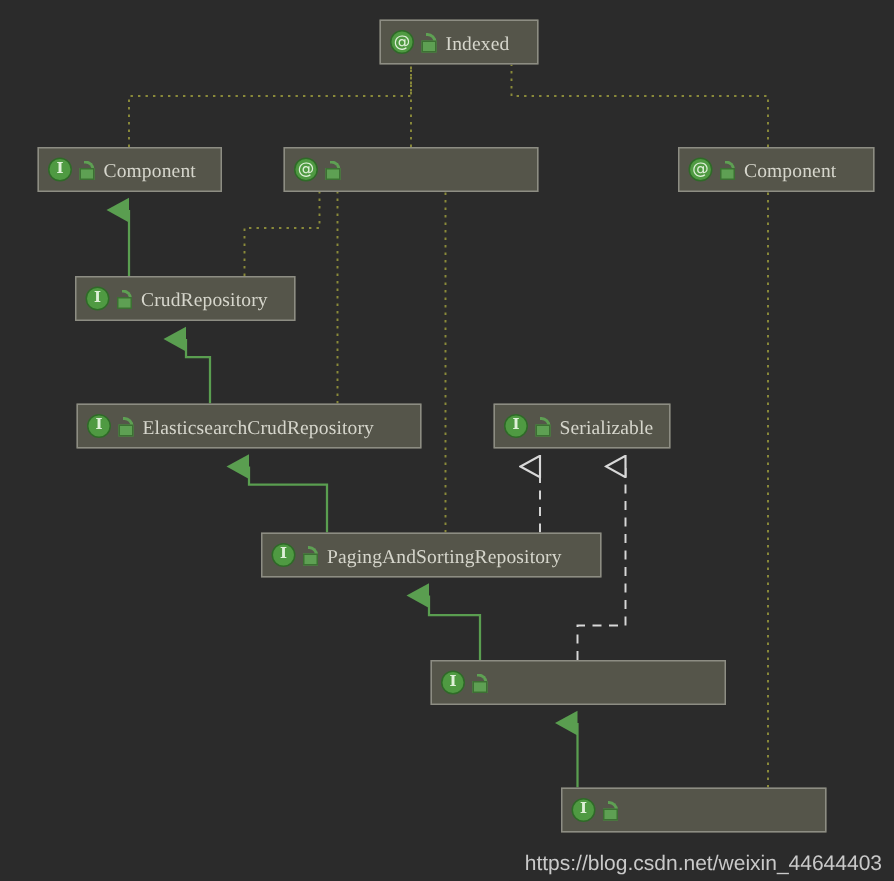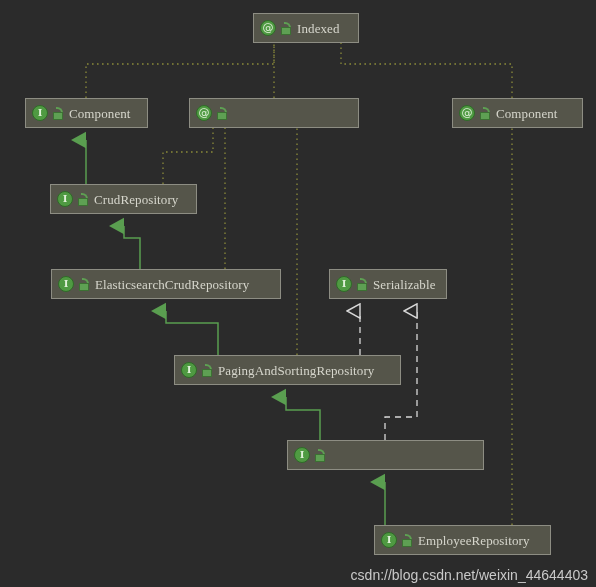--- a/index.html
+++ b/index.html
@@ -263,18 +263,17 @@
   </div>
 
   <div class="node" style="left:374px; top:525px; width:177px;">
     <span class="ico">
       <span class="ico-main">I</span>
     </span>
     <span class="badge">
       <span class="badge-arc"></span>
         <span class="badge-body"></span>
     </span>
-    <span class="node-label">EmployeeRepository</span>
-  </div>
-
-  <div id="watermark">csdn://blog.csdn.net/weixin_44644403</div>
+  </div>
+
+  <div id="watermark">https://blog.csdn.net/weixin_44644403</div>
 
 </div>
 
 </body></html>

